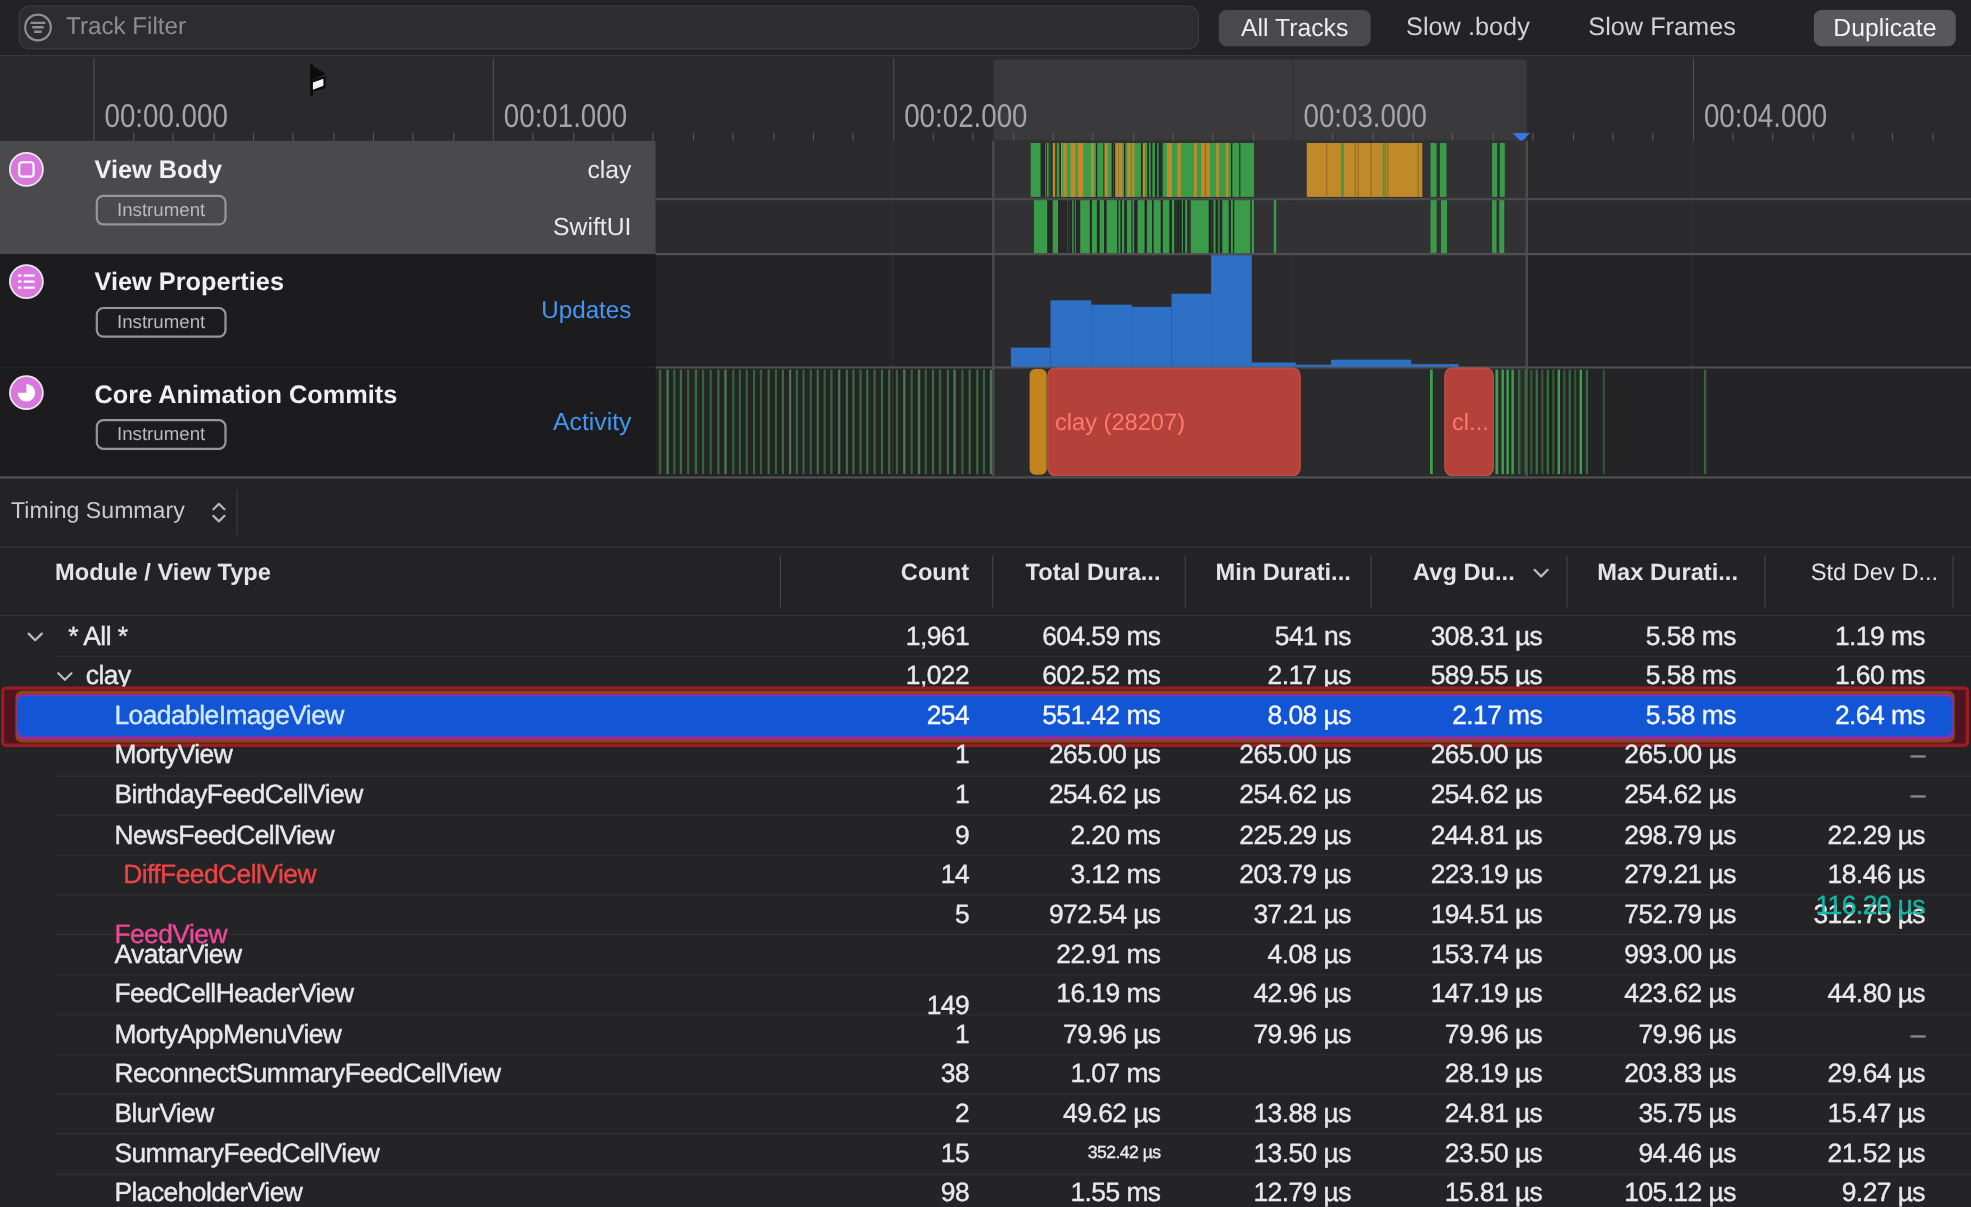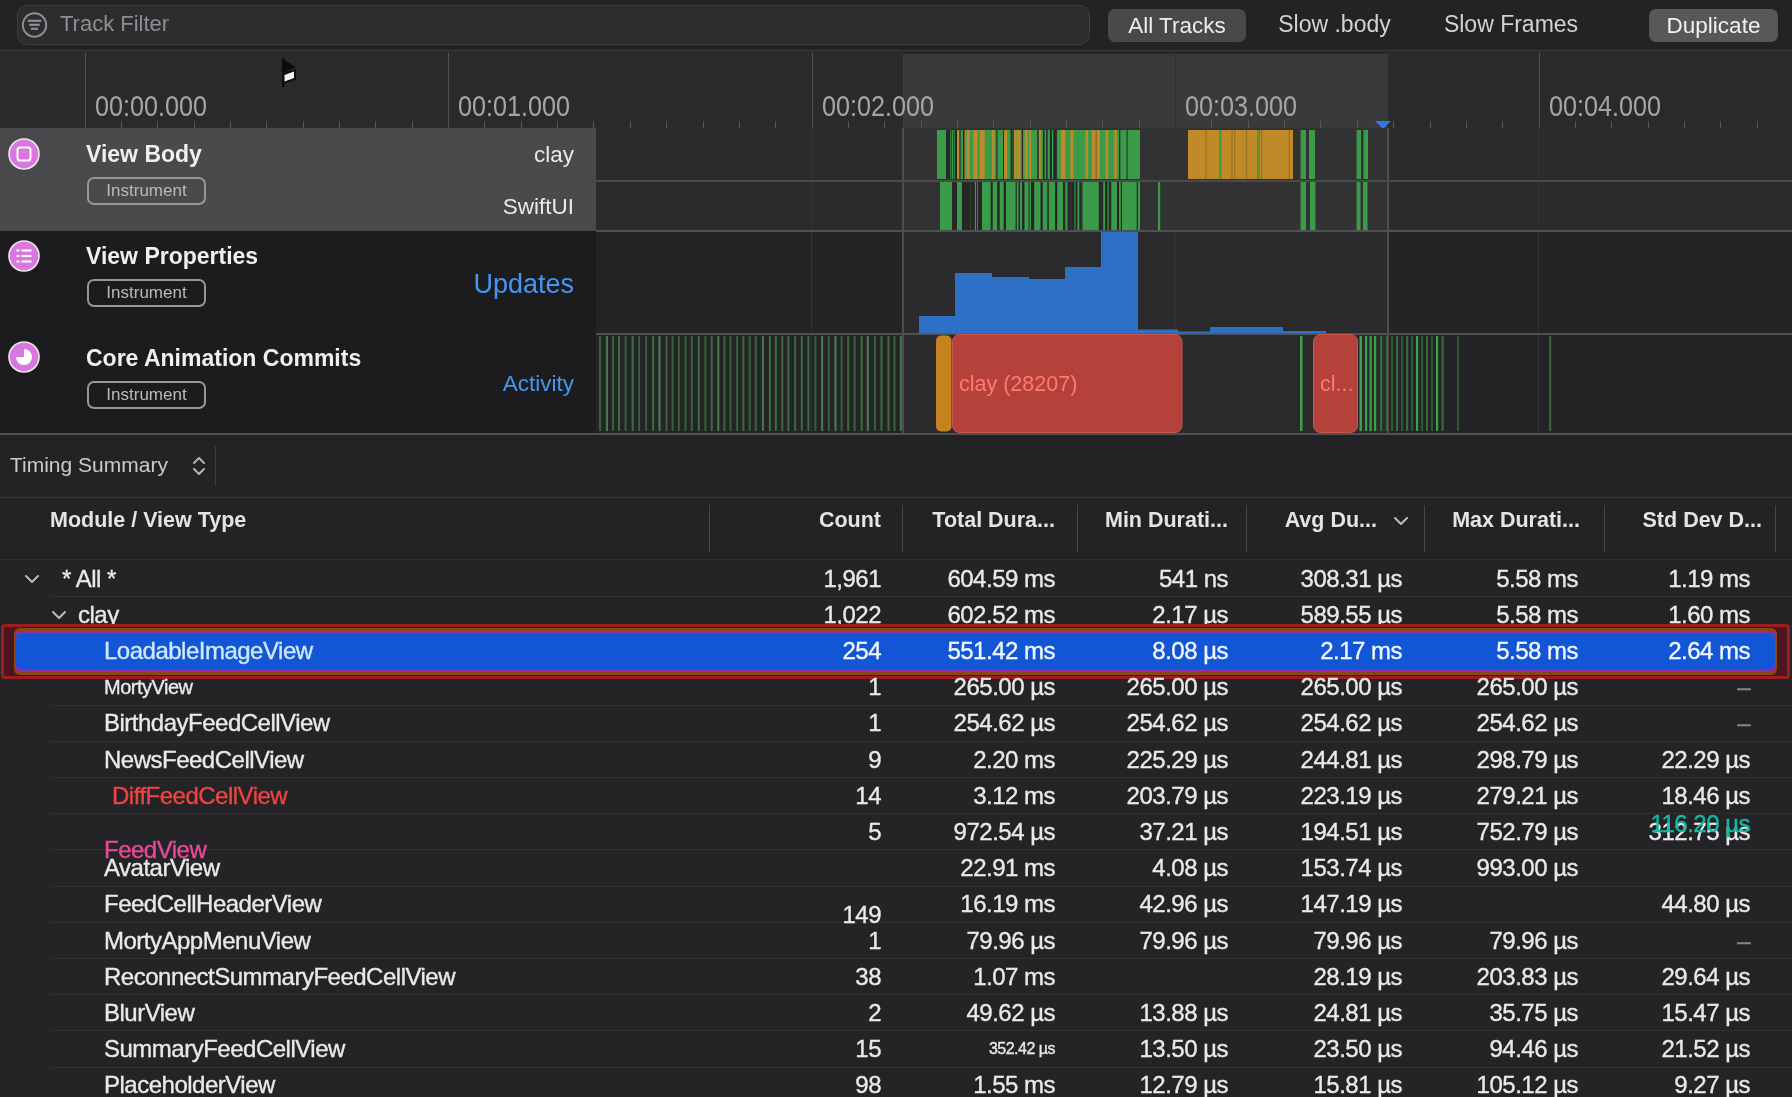--- a/index.html
+++ b/index.html
@@ -128,21 +128,21 @@
       <path d="M18 18 L18 10 A8 8 0 1 1 10 18 Z" fill="#ffffff"></path>
     </svg>
 <div style="position:absolute;left:86px;top:141px;font-size:23px;font-weight:bold;color:#f0f0f2">View Body</div>
 <div style="position:absolute;left:86px;top:243px;font-size:23px;font-weight:bold;color:#f0f0f2">View Properties</div>
 <div style="position:absolute;left:86px;top:345px;font-size:23px;font-weight:bold;color:#f0f0f2">Core Animation Commits</div>
 <div style="position:absolute;left:87px;top:177px;width:119px;height:28px;border:2px solid #97979a;border-radius:7px;box-sizing:border-box;display:flex;align-items:center;justify-content:center;font-size:17px;color:#b9b9bb">Instrument</div>
 <div style="position:absolute;left:87px;top:279px;width:119px;height:28px;border:2px solid #97979a;border-radius:7px;box-sizing:border-box;display:flex;align-items:center;justify-content:center;font-size:17px;color:#b9b9bb">Instrument</div>
 <div style="position:absolute;left:87px;top:381px;width:119px;height:28px;border:2px solid #97979a;border-radius:7px;box-sizing:border-box;display:flex;align-items:center;justify-content:center;font-size:17px;color:#b9b9bb">Instrument</div>
 <div style="position:absolute;left:374px;top:142px;width:200px;text-align:right;font-size:22.5px;color:#e9e9eb">clay</div>
 <div style="position:absolute;left:374px;top:194px;width:200px;text-align:right;font-size:22.5px;color:#e9e9eb">SwiftUI</div>
-<div style="position:absolute;left:374px;top:269px;width:200px;text-align:right;font-size:27px;color:#4596f3">Updates</div>
+<div style="position:absolute;left:374px;top:269px;width:200px;text-align:right;font-size:22px;color:#4596f3">Updates</div>
 <div style="position:absolute;left:374px;top:371px;width:200px;text-align:right;font-size:22.5px;color:#4596f3">Activity</div>
 <svg width="1792" height="305" viewBox="0 128 1792 305" style="position:absolute;left:0;top:128px">
 <rect x="937" y="130" width="203" height="49" fill="#3a9c49"></rect>
 <rect x="1003.1" y="130" width="1.2" height="49" fill="#272729"></rect>
 <rect x="1017.2" y="130" width="1.0" height="49" fill="#272729"></rect>
 <rect x="953.3" y="130" width="1.0" height="49" fill="#272729"></rect>
 <rect x="1011.4" y="130" width="1.0" height="49" fill="#272729"></rect>
 <rect x="1119.1" y="130" width="1.2" height="49" fill="#272729"></rect>
 <rect x="946.4" y="130" width="2" height="49" fill="#272729"></rect>
 <rect x="1021.8" y="130" width="1.2" height="49" fill="#272729"></rect>
@@ -347,21 +347,21 @@
 <path d="M4 15 L9 20 L14 15" fill="none" stroke="#b4b4b6" stroke-width="2" stroke-linecap="round" stroke-linejoin="round"></path>
 </svg>
 <div style="position:absolute;left:215px;top:446px;width:1px;height:40px;background:#3c3c3e"></div>
 <div style="position:absolute;left:0;top:497px;width:1792px;height:63px;background:#232325;border-top:1px solid #38383a;border-bottom:1px solid #303032;box-sizing:border-box"></div>
 <div style="position:absolute;left:50px;top:508px;font-size:21.5px;font-weight:bold;color:#e4e4e6">Module / View Type</div>
 <div style="position:absolute;left:581px;top:508px;width:300px;text-align:right;font-size:21.5px;font-weight:bold;color:#e4e4e6">Count</div>
 <div style="position:absolute;left:755px;top:508px;width:300px;text-align:right;font-size:21.5px;font-weight:bold;color:#e4e4e6">Total Dura...</div>
 <div style="position:absolute;left:928px;top:508px;width:300px;text-align:right;font-size:21.5px;font-weight:bold;color:#e4e4e6">Min Durati...</div>
 <div style="position:absolute;left:1077px;top:508px;width:300px;text-align:right;font-size:21.5px;font-weight:bold;color:#e4e4e6">Avg Du...</div>
 <div style="position:absolute;left:1280px;top:508px;width:300px;text-align:right;font-size:21.5px;font-weight:bold;color:#e4e4e6">Max Durati...</div>
-<div style="position:absolute;left:1462px;top:508px;width:300px;text-align:right;font-size:21.5px;font-weight:bold;color:#e4e4e6">Std Dev D...</div>
+<div style="position:absolute;left:1462px;top:508px;width:300px;text-align:right;font-size:21.5px;font-weight:normal;color:#e4e4e6">Std Dev D...</div>
 <svg width="16" height="11" style="position:absolute;left:1393px;top:516px">
       <path d="M2 2 L8 8 L14 2" fill="none" stroke="#bcbcbe" stroke-width="2" stroke-linecap="round" stroke-linejoin="round"></path>
     </svg>
 <div style="position:absolute;left:709px;top:505px;width:1px;height:47px;background:#47474a"></div>
 <div style="position:absolute;left:902px;top:505px;width:1px;height:47px;background:#47474a"></div>
 <div style="position:absolute;left:1077px;top:505px;width:1px;height:47px;background:#47474a"></div>
 <div style="position:absolute;left:1246px;top:505px;width:1px;height:47px;background:#47474a"></div>
 <div style="position:absolute;left:1424px;top:505px;width:1px;height:47px;background:#47474a"></div>
 <div style="position:absolute;left:1604px;top:505px;width:1px;height:47px;background:#47474a"></div>
 <div style="position:absolute;left:1775px;top:505px;width:1px;height:47px;background:#47474a"></div>
@@ -406,21 +406,21 @@
         </div>
       </div>
     </div>
 <div style="position:absolute;left:104px;top:632.9px;height:36.2px;line-height:36.2px;font-size:24px;letter-spacing:-0.5px;-webkit-text-stroke:0.35px currentColor;color:#cfe8fa">LoadableImageView</div>
 <div style="position:absolute;left:561px;top:632.9px;width:320px;height:36.2px;line-height:36.2px;text-align:right;font-size:24px;letter-spacing:-0.5px;-webkit-text-stroke:0.35px currentColor;color:#f2f8ff">254</div>
 <div style="position:absolute;left:735px;top:632.9px;width:320px;height:36.2px;line-height:36.2px;text-align:right;font-size:24px;letter-spacing:-0.5px;-webkit-text-stroke:0.35px currentColor;color:#f2f8ff">551.42 ms</div>
 <div style="position:absolute;left:908px;top:632.9px;width:320px;height:36.2px;line-height:36.2px;text-align:right;font-size:24px;letter-spacing:-0.5px;-webkit-text-stroke:0.35px currentColor;color:#f2f8ff">8.08 µs</div>
 <div style="position:absolute;left:1082px;top:632.9px;width:320px;height:36.2px;line-height:36.2px;text-align:right;font-size:24px;letter-spacing:-0.5px;-webkit-text-stroke:0.35px currentColor;color:#f2f8ff">2.17 ms</div>
 <div style="position:absolute;left:1258px;top:632.9px;width:320px;height:36.2px;line-height:36.2px;text-align:right;font-size:24px;letter-spacing:-0.5px;-webkit-text-stroke:0.35px currentColor;color:#f2f8ff">5.58 ms</div>
 <div style="position:absolute;left:1430px;top:632.9px;width:320px;height:36.2px;line-height:36.2px;text-align:right;font-size:24px;letter-spacing:-0.5px;-webkit-text-stroke:0.35px currentColor;color:#f2f8ff">2.64 ms</div>
-<div style="position:absolute;left:104px;top:669.1px;height:36.2px;line-height:36.2px;font-size:20px;letter-spacing:-0.5px;-webkit-text-stroke:0.35px currentColor;color:#e9e9eb">MortyView</div>
+<div style="position:absolute;left:104px;top:669.1px;height:36.2px;line-height:36.2px;font-size:24px;letter-spacing:-0.5px;-webkit-text-stroke:0.35px currentColor;color:#e9e9eb">MortyView</div>
 <div style="position:absolute;left:561px;top:669.1px;width:320px;height:36.2px;line-height:36.2px;text-align:right;font-size:24px;letter-spacing:-0.5px;-webkit-text-stroke:0.35px currentColor;color:#e9e9eb">1</div>
 <div style="position:absolute;left:735px;top:669.1px;width:320px;height:36.2px;line-height:36.2px;text-align:right;font-size:24px;letter-spacing:-0.5px;-webkit-text-stroke:0.35px currentColor;color:#e9e9eb">265.00 µs</div>
 <div style="position:absolute;left:908px;top:669.1px;width:320px;height:36.2px;line-height:36.2px;text-align:right;font-size:24px;letter-spacing:-0.5px;-webkit-text-stroke:0.35px currentColor;color:#e9e9eb">265.00 µs</div>
 <div style="position:absolute;left:1082px;top:669.1px;width:320px;height:36.2px;line-height:36.2px;text-align:right;font-size:24px;letter-spacing:-0.5px;-webkit-text-stroke:0.35px currentColor;color:#e9e9eb">265.00 µs</div>
 <div style="position:absolute;left:1258px;top:669.1px;width:320px;height:36.2px;line-height:36.2px;text-align:right;font-size:24px;letter-spacing:-0.5px;-webkit-text-stroke:0.35px currentColor;color:#e9e9eb">265.00 µs</div>
 <div style="position:absolute;left:1430px;top:669.1px;width:320px;height:36.2px;line-height:36.2px;text-align:right;font-size:24px;letter-spacing:-0.5px;-webkit-text-stroke:0.35px currentColor;color:#8a8a8c">–</div>
 <div style="position:absolute;left:104px;top:705.3px;height:36.2px;line-height:36.2px;font-size:24px;letter-spacing:-0.5px;-webkit-text-stroke:0.35px currentColor;color:#e9e9eb">BirthdayFeedCellView</div>
 <div style="position:absolute;left:561px;top:705.3px;width:320px;height:36.2px;line-height:36.2px;text-align:right;font-size:24px;letter-spacing:-0.5px;-webkit-text-stroke:0.35px currentColor;color:#e9e9eb">1</div>
 <div style="position:absolute;left:735px;top:705.3px;width:320px;height:36.2px;line-height:36.2px;text-align:right;font-size:24px;letter-spacing:-0.5px;-webkit-text-stroke:0.35px currentColor;color:#e9e9eb">254.62 µs</div>
 <div style="position:absolute;left:908px;top:705.3px;width:320px;height:36.2px;line-height:36.2px;text-align:right;font-size:24px;letter-spacing:-0.5px;-webkit-text-stroke:0.35px currentColor;color:#e9e9eb">254.62 µs</div>
@@ -452,20 +452,21 @@
 <div style="position:absolute;left:561px;top:897px;width:320px;height:36.2px;line-height:36.2px;text-align:right;font-size:24px;letter-spacing:-0.5px;-webkit-text-stroke:0.35px currentColor;color:#e9e9eb">149</div>
 <div style="position:absolute;left:735px;top:850.1px;width:320px;height:36.2px;line-height:36.2px;text-align:right;font-size:24px;letter-spacing:-0.5px;-webkit-text-stroke:0.35px currentColor;color:#e9e9eb">22.91 ms</div>
 <div style="position:absolute;left:908px;top:850.1px;width:320px;height:36.2px;line-height:36.2px;text-align:right;font-size:24px;letter-spacing:-0.5px;-webkit-text-stroke:0.35px currentColor;color:#e9e9eb">4.08 µs</div>
 <div style="position:absolute;left:1082px;top:850.1px;width:320px;height:36.2px;line-height:36.2px;text-align:right;font-size:24px;letter-spacing:-0.5px;-webkit-text-stroke:0.35px currentColor;color:#e9e9eb">153.74 µs</div>
 <div style="position:absolute;left:1258px;top:850.1px;width:320px;height:36.2px;line-height:36.2px;text-align:right;font-size:24px;letter-spacing:-0.5px;-webkit-text-stroke:0.35px currentColor;color:#e9e9eb">993.00 µs</div>
 <div style="position:absolute;left:1430px;top:806px;width:320px;height:36.2px;line-height:36.2px;text-align:right;font-size:24px;letter-spacing:-0.5px;-webkit-text-stroke:0.35px currentColor;color:#14b8a6">116.20 µs</div>
 <div style="position:absolute;left:104px;top:886.3px;height:36.2px;line-height:36.2px;font-size:24px;letter-spacing:-0.5px;-webkit-text-stroke:0.35px currentColor;color:#e9e9eb">FeedCellHeaderView</div>
 <div style="position:absolute;left:735px;top:886.3px;width:320px;height:36.2px;line-height:36.2px;text-align:right;font-size:24px;letter-spacing:-0.5px;-webkit-text-stroke:0.35px currentColor;color:#e9e9eb">16.19 ms</div>
 <div style="position:absolute;left:908px;top:886.3px;width:320px;height:36.2px;line-height:36.2px;text-align:right;font-size:24px;letter-spacing:-0.5px;-webkit-text-stroke:0.35px currentColor;color:#e9e9eb">42.96 µs</div>
 <div style="position:absolute;left:1082px;top:886.3px;width:320px;height:36.2px;line-height:36.2px;text-align:right;font-size:24px;letter-spacing:-0.5px;-webkit-text-stroke:0.35px currentColor;color:#e9e9eb">147.19 µs</div>
+<div style="position:absolute;left:1258px;top:886.3px;width:320px;height:36.2px;line-height:36.2px;text-align:right;font-size:24px;letter-spacing:-0.5px;-webkit-text-stroke:0.35px currentColor;color:#e9e9eb">423.62 µs</div>
 <div style="position:absolute;left:1430px;top:886.3px;width:320px;height:36.2px;line-height:36.2px;text-align:right;font-size:24px;letter-spacing:-0.5px;-webkit-text-stroke:0.35px currentColor;color:#e9e9eb">44.80 µs</div>
 <div style="position:absolute;left:104px;top:922.5px;height:36.2px;line-height:36.2px;font-size:24px;letter-spacing:-0.5px;-webkit-text-stroke:0.35px currentColor;color:#e9e9eb">MortyAppMenuView</div>
 <div style="position:absolute;left:561px;top:922.5px;width:320px;height:36.2px;line-height:36.2px;text-align:right;font-size:24px;letter-spacing:-0.5px;-webkit-text-stroke:0.35px currentColor;color:#e9e9eb">1</div>
 <div style="position:absolute;left:735px;top:922.5px;width:320px;height:36.2px;line-height:36.2px;text-align:right;font-size:24px;letter-spacing:-0.5px;-webkit-text-stroke:0.35px currentColor;color:#e9e9eb">79.96 µs</div>
 <div style="position:absolute;left:908px;top:922.5px;width:320px;height:36.2px;line-height:36.2px;text-align:right;font-size:24px;letter-spacing:-0.5px;-webkit-text-stroke:0.35px currentColor;color:#e9e9eb">79.96 µs</div>
 <div style="position:absolute;left:1082px;top:922.5px;width:320px;height:36.2px;line-height:36.2px;text-align:right;font-size:24px;letter-spacing:-0.5px;-webkit-text-stroke:0.35px currentColor;color:#e9e9eb">79.96 µs</div>
 <div style="position:absolute;left:1258px;top:922.5px;width:320px;height:36.2px;line-height:36.2px;text-align:right;font-size:24px;letter-spacing:-0.5px;-webkit-text-stroke:0.35px currentColor;color:#e9e9eb">79.96 µs</div>
 <div style="position:absolute;left:1430px;top:922.5px;width:320px;height:36.2px;line-height:36.2px;text-align:right;font-size:24px;letter-spacing:-0.5px;-webkit-text-stroke:0.35px currentColor;color:#8a8a8c">–</div>
 <div style="position:absolute;left:104px;top:958.7px;height:36.2px;line-height:36.2px;font-size:24px;letter-spacing:-0.5px;-webkit-text-stroke:0.35px currentColor;color:#e9e9eb">ReconnectSummaryFeedCellView</div>
 <div style="position:absolute;left:561px;top:958.7px;width:320px;height:36.2px;line-height:36.2px;text-align:right;font-size:24px;letter-spacing:-0.5px;-webkit-text-stroke:0.35px currentColor;color:#e9e9eb">38</div>

